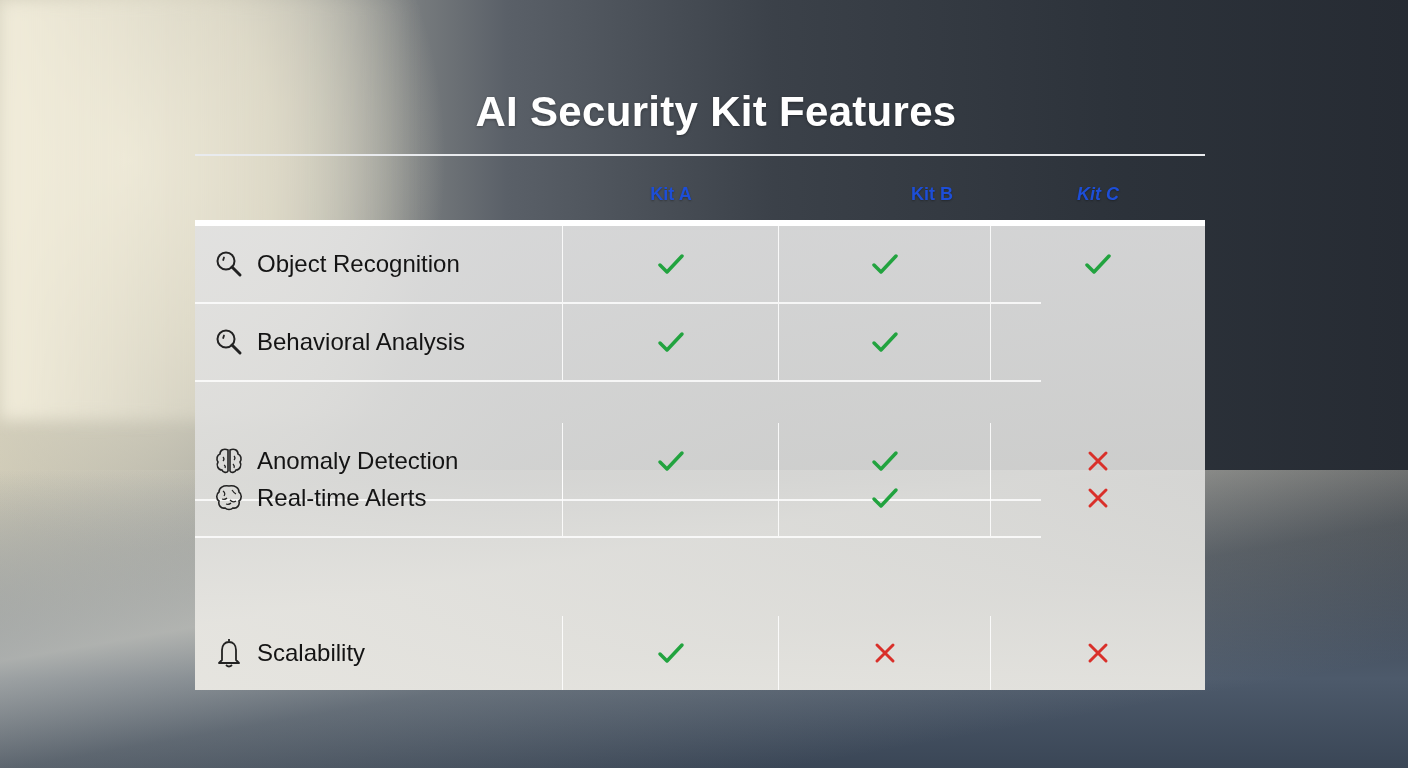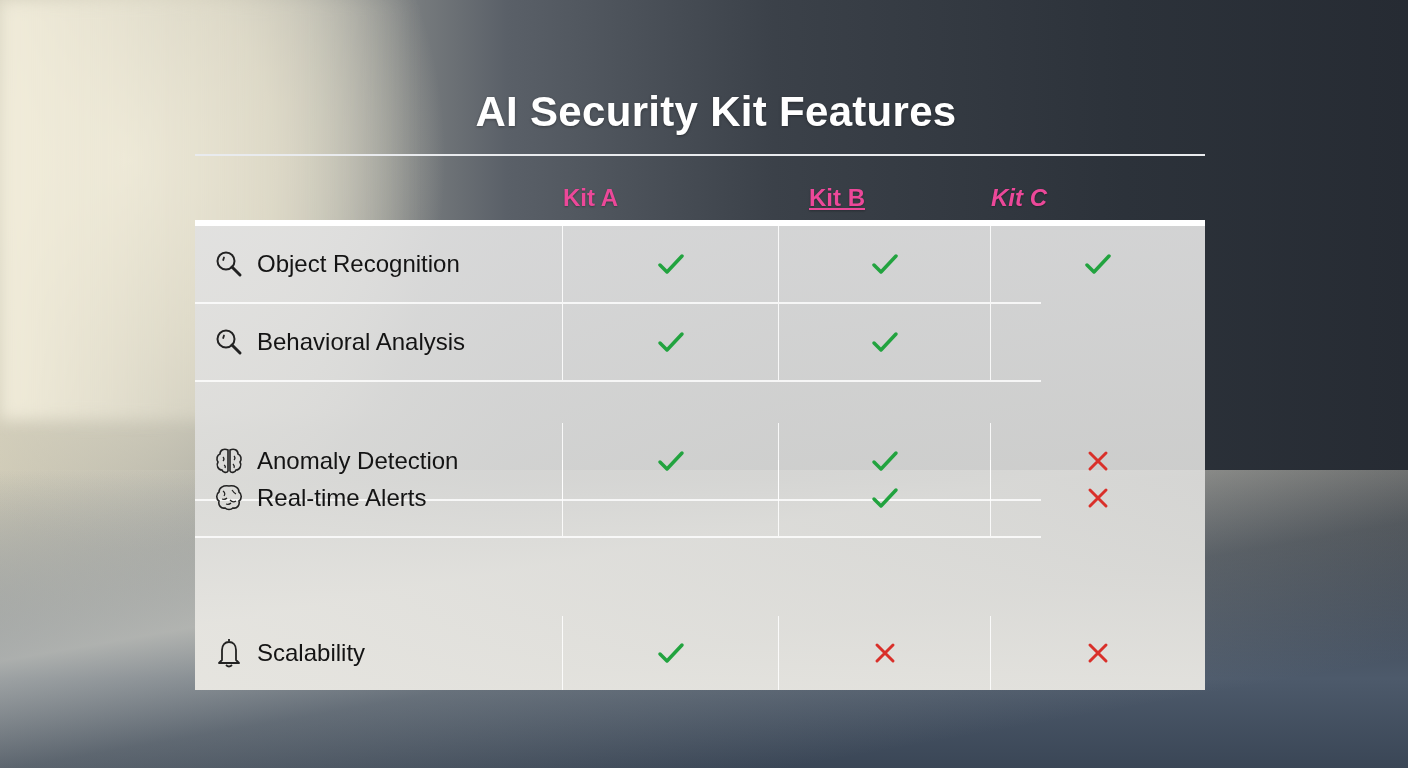--- a/index.html
+++ b/index.html
@@ -25,22 +25,22 @@
   .title {
     position:absolute; left:12px; width:1408px; top:88px; text-align:center;
     color:#ffffff; font-size:42px; font-weight:bold; letter-spacing:0.3px;
     text-shadow:0 1px 3px rgba(0,0,0,0.35);
   }
   .divider {
     position:absolute; left:195px; top:154px; width:1010px; height:2px;
     background:#e9ebee;
   }
   .col-head {
-    position:absolute; top:184px; color:#ec4899; font-size:24px; font-weight:bold;
-    text-align:left; text-shadow:0 1px 2px rgba(0,0,0,0.3);
+    position:absolute; top:184px; color:#1d4ed8; font-size:18px; font-weight:bold;
+    text-align:center; text-shadow:0 1px 2px rgba(0,0,0,0.3);
   }
   .table {
     position:absolute; left:195px; top:220px; width:1010px; height:470px;
     background:linear-gradient(180deg, rgba(225,225,225,0.92) 0%, rgba(222,222,220,0.9) 55%, rgba(238,236,230,0.92) 100%);
     border-top:6px solid #ffffff;
     box-sizing:border-box;
   }
   .row {
     position:absolute; left:0; width:846px; height:78px;
     border-bottom:2px solid rgba(255,255,255,0.8);
@@ -63,21 +63,21 @@
 </head>
 <body>
 
 <div class="window-glow"></div>
 <div class="floor"></div>
 
 <div class="title">AI Security Kit Features</div>
 <div class="divider"></div>
 
 <div class="col-head" style="left:563px;width:216px;">Kit A</div>
-<div class="col-head" style="left:809px;width:212px;text-decoration:underline;">Kit B</div>
+<div class="col-head" style="left:826px;width:212px;">Kit B</div>
 <div class="col-head" style="left:991px;width:214px;font-style:italic;">Kit C</div>
 
 <div class="table">
   <div class="row" style="top:0px;">
     <div class="cell feat">
       <span class="feat-icon">
         <svg width="30" height="30" viewBox="0 0 30 30">
             <circle cx="12" cy="12" r="8.5" fill="none" stroke="#222" stroke-width="2"></circle>
             <path d="M10 8.5 L9.2 11" stroke="#222" stroke-width="1.8" stroke-linecap="round"></path>
             <line x1="18" y1="18" x2="26" y2="26" stroke="#222" stroke-width="3" stroke-linecap="round"></line>

